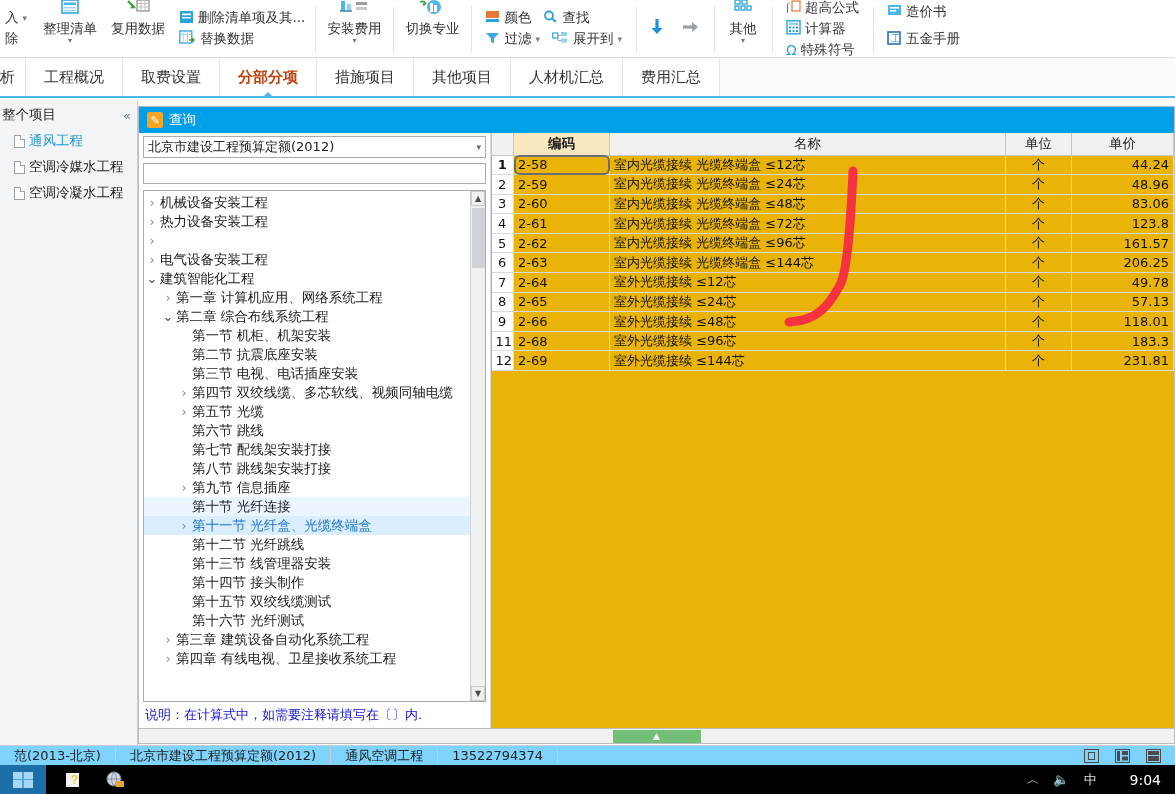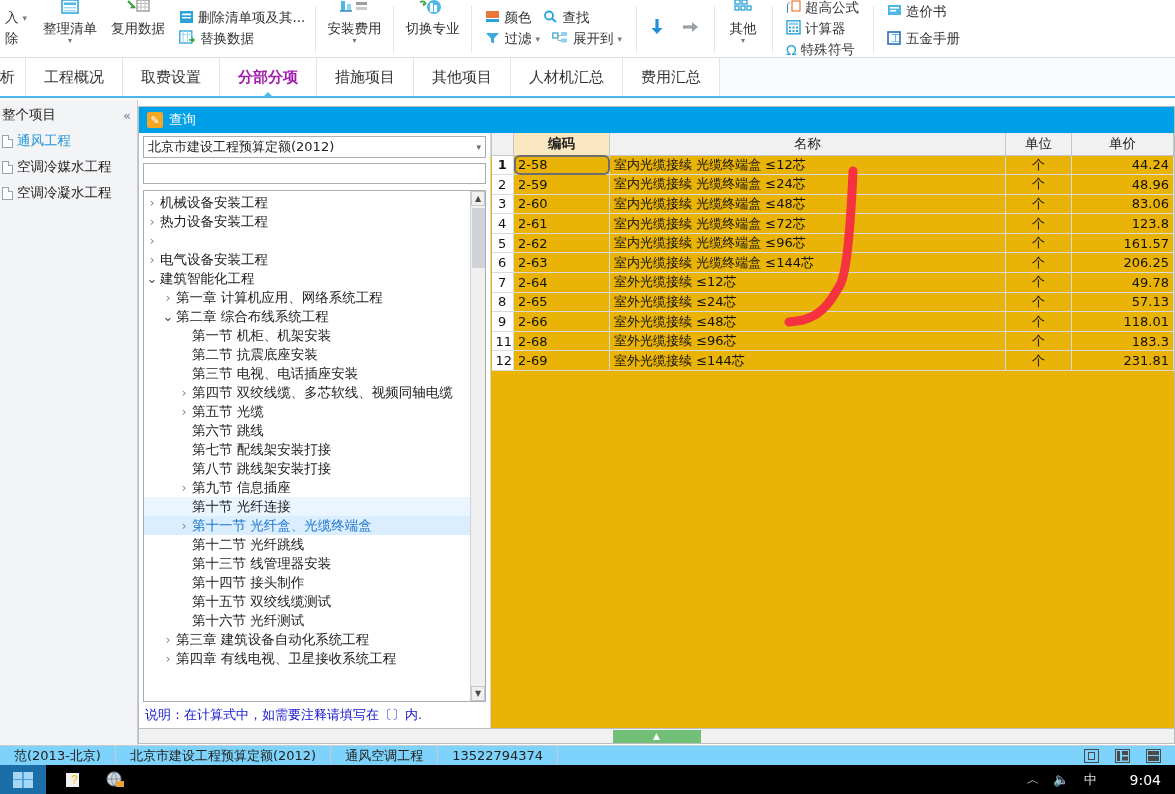--- a/index.html
+++ b/index.html
@@ -48,42 +48,42 @@
     position: absolute; left: 0; top: 58px; width: 1175px; height: 40px;
     background: #fafbfc; border-bottom: 2px solid #4cb8e8;
     display: flex; align-items: stretch;
   }
   .ptab {
     display: flex; align-items: center; justify-content: center;
     padding: 0 18px; font-size: 15px; color: #333;
     border-right: 1px solid #e2e6ea; background: #fff;
     position: relative; cursor: default; white-space: nowrap;
   }
-  .ptab.active { color: #a21caf; font-weight: bold; }
+  .ptab.active { color: #c2410c; font-weight: bold; }
   .ptab.active::after {
     content: ""; position: absolute; left: 50%; bottom: -2px; transform: translateX(-50%);
     width: 0; height: 0; border-left: 6px solid transparent; border-right: 6px solid transparent;
     border-bottom: 6px solid #4cb8e8;
   }
   .ptab.clip { padding-left: 0; padding-right: 10px; }
 
   
   .leftpanel {
     position: absolute; left: 0; top: 100px; width: 138px; bottom: 49px;
     background: #f3f4f6; border-right: 1px solid #c9ccd1;
     padding-top: 4px; overflow: hidden;
   }
   .lp-head {
     display: flex; align-items: center; justify-content: space-between;
     padding: 2px 6px 4px 2px; font-size: 13.5px; color: #222;
   }
   .lp-collapse { color: #6b7d92; font-size: 13px; cursor: pointer; }
   .lp-item {
     display: flex; align-items: center; gap: 4px;
-    padding: 4px 4px 4px 2px; font-size: 13.5px; color: #222; white-space: nowrap;
+    padding: 4px 4px 4px 14px; font-size: 13.5px; color: #222; white-space: nowrap;
     cursor: default;
   }
   .lp-item.sel { color: #2196d8; }
   .pg-ico { flex: 0 0 auto; width: 11px; height: 13px; border: 1px solid #9aa2ab; border-top-color:#9aa2ab; background:#fff; position: relative; }
   .pg-ico::after { content:""; position:absolute; right:-1px; top:-1px; width:4px; height:4px; background:#f3f4f6; border-left:1px solid #9aa2ab; border-bottom:1px solid #9aa2ab; }
 
   
   .dialog {
     position: absolute; left: 138px; top: 106px; width: 1037px; height: 638px;
     background: #ffffff; border: 1px solid #b9bdc2;

